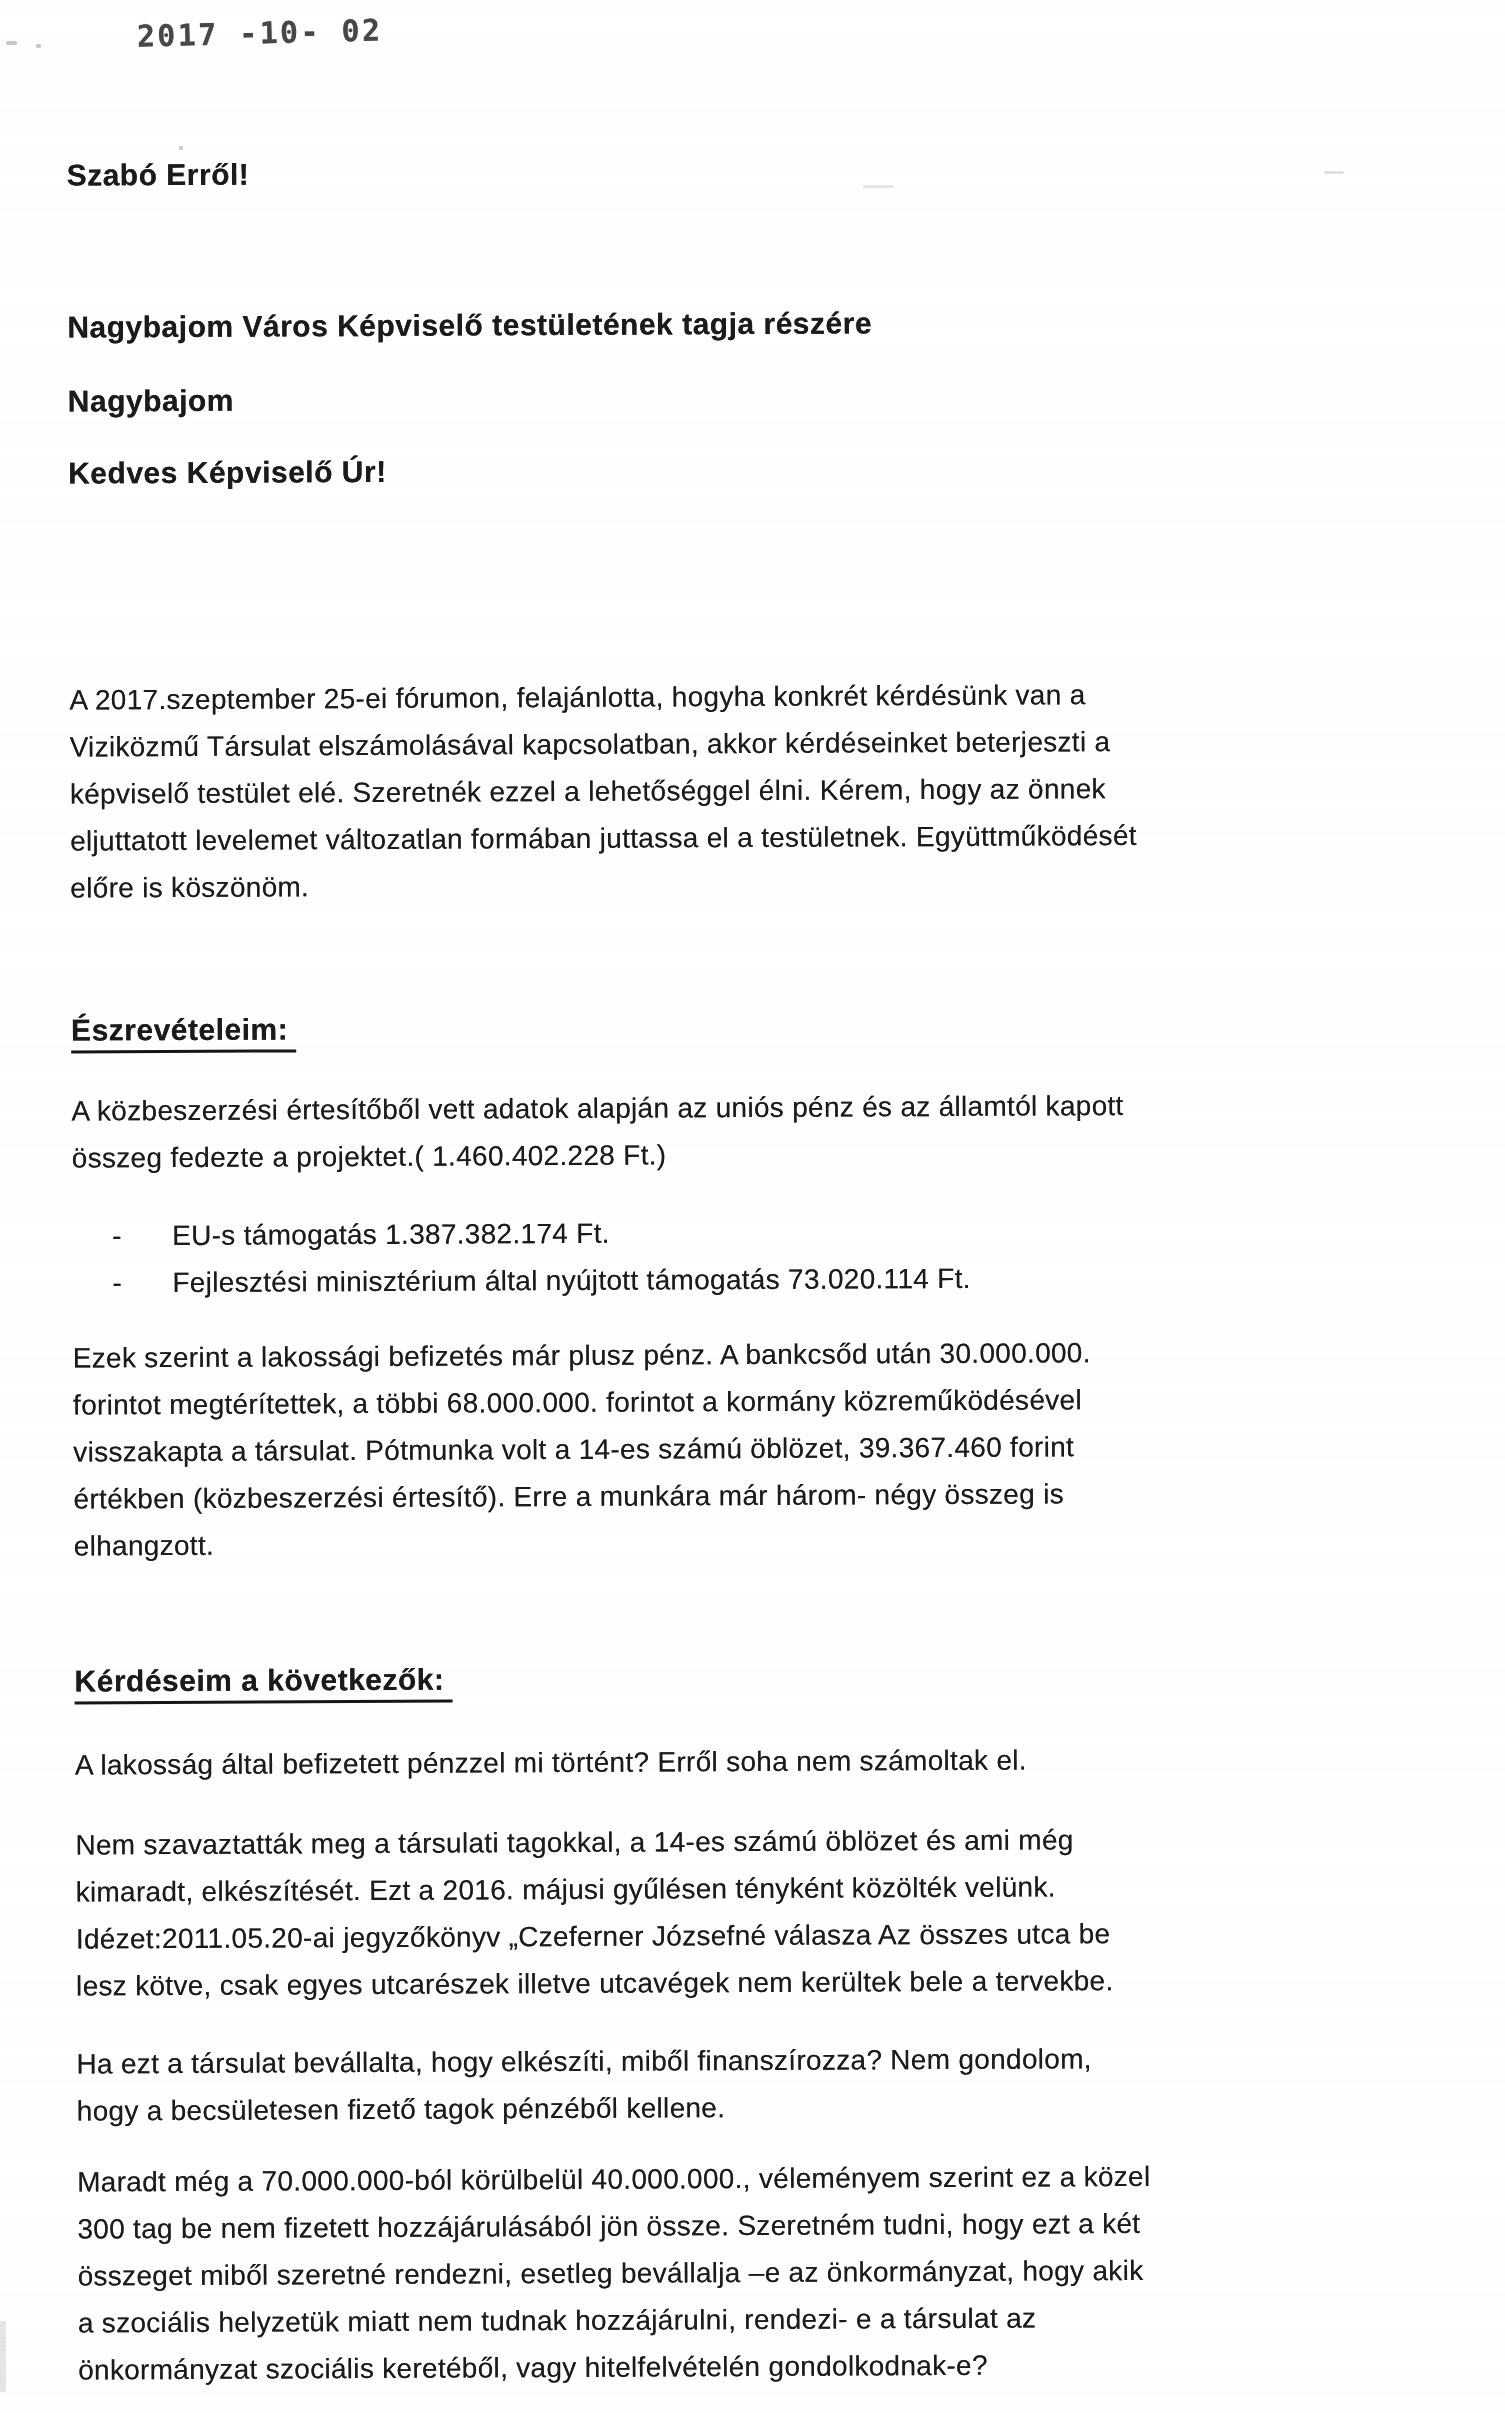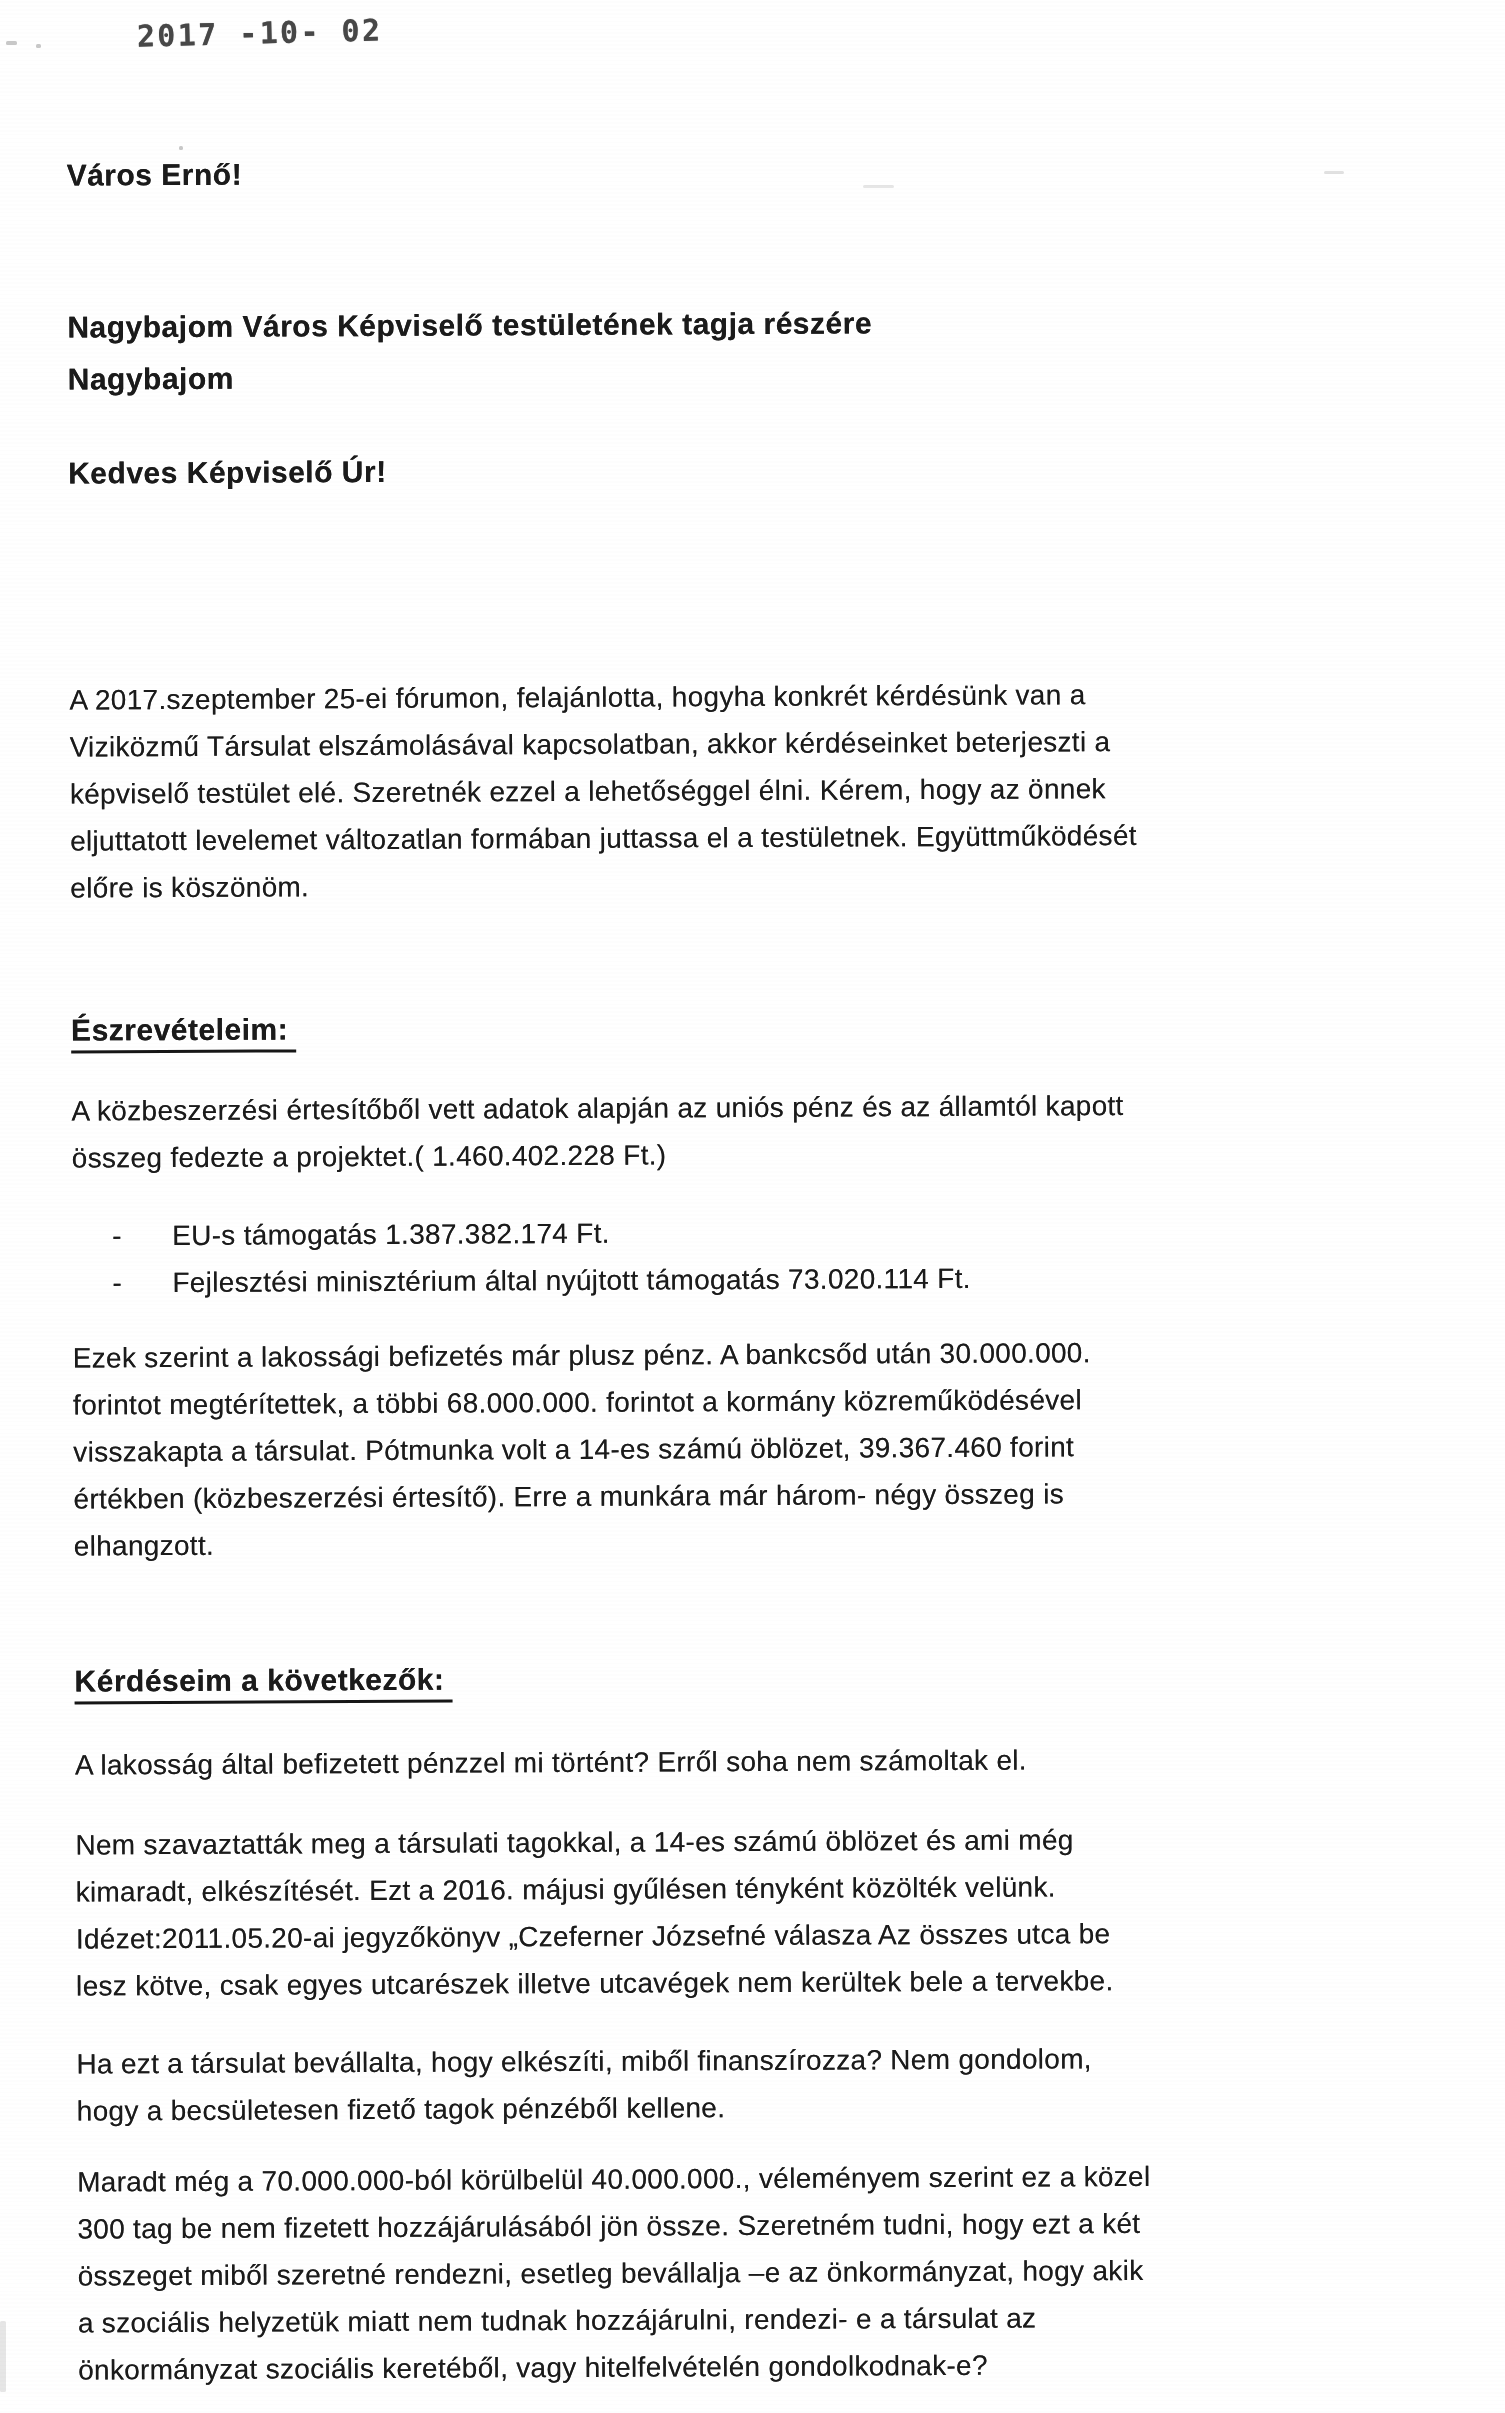--- a/index.html
+++ b/index.html
@@ -100,25 +100,25 @@
   <div class="speckle s2"></div>
   <div class="speckle s3"></div>
   <div class="speckle s4"></div>
   <div class="speckle s5"></div>
   <div class="speckle s6"></div>
 
   <div class="content">
 
     <div class="block stamp">2017 -10- 02</div>
 
-    <div class="block addr-line" style="top:155px">Város Ernő!</div>
+    <div class="block addr-line" style="top:155px">Szabó Erről!</div>
 
     <div class="block addr-line" style="top:307px">Nagybajom Város Képviselő testületének tagja részére</div>
 
-    <div class="block addr-line" style="top:359px">Nagybajom</div>
+    <div class="block addr-line" style="top:381px">Nagybajom</div>
 
     <div class="block addr-line" style="top:453px">Kedves Képviselő Úr!</div>
 
     <div class="block para" style="top:673px">
         <div class="line">A 2017.szeptember 25-ei fórumon, felajánlotta, hogyha konkrét kérdésünk van a</div>
         <div class="line">Viziközmű Társulat elszámolásával kapcsolatban, akkor kérdéseinket beterjeszti a</div>
         <div class="line">képviselő testület elé. Szeretnék ezzel a lehetőséggel élni. Kérem, hogy az önnek</div>
         <div class="line">eljuttatott levelemet változatlan formában juttassa el a testületnek. Együttműködését</div>
         <div class="line">előre is köszönöm.</div>
       </div>

